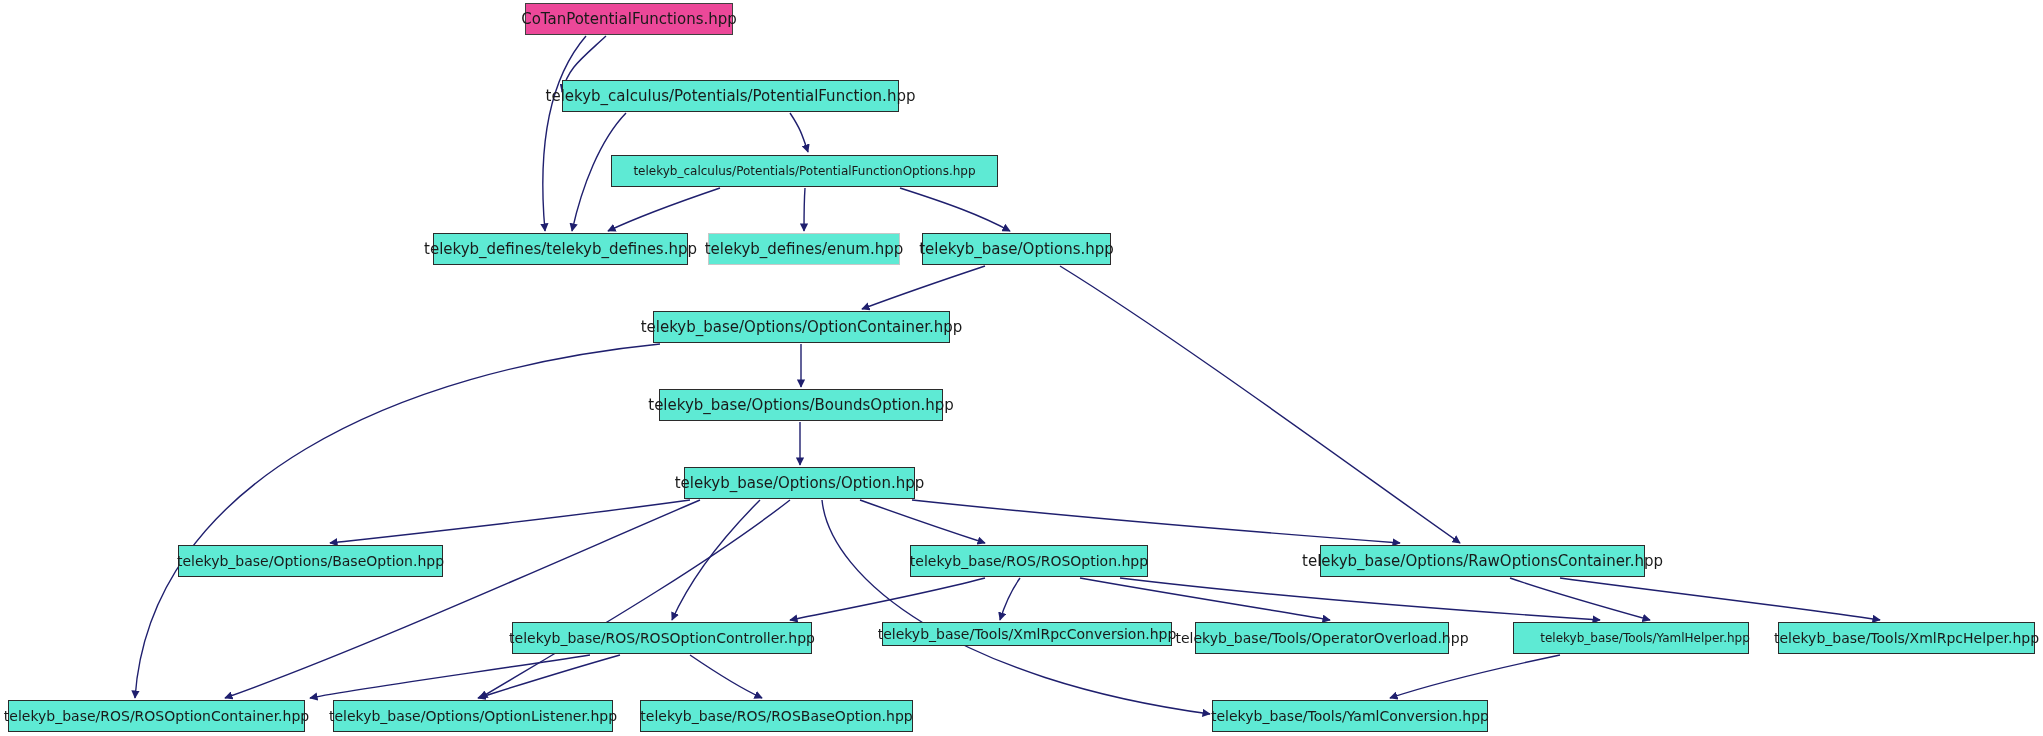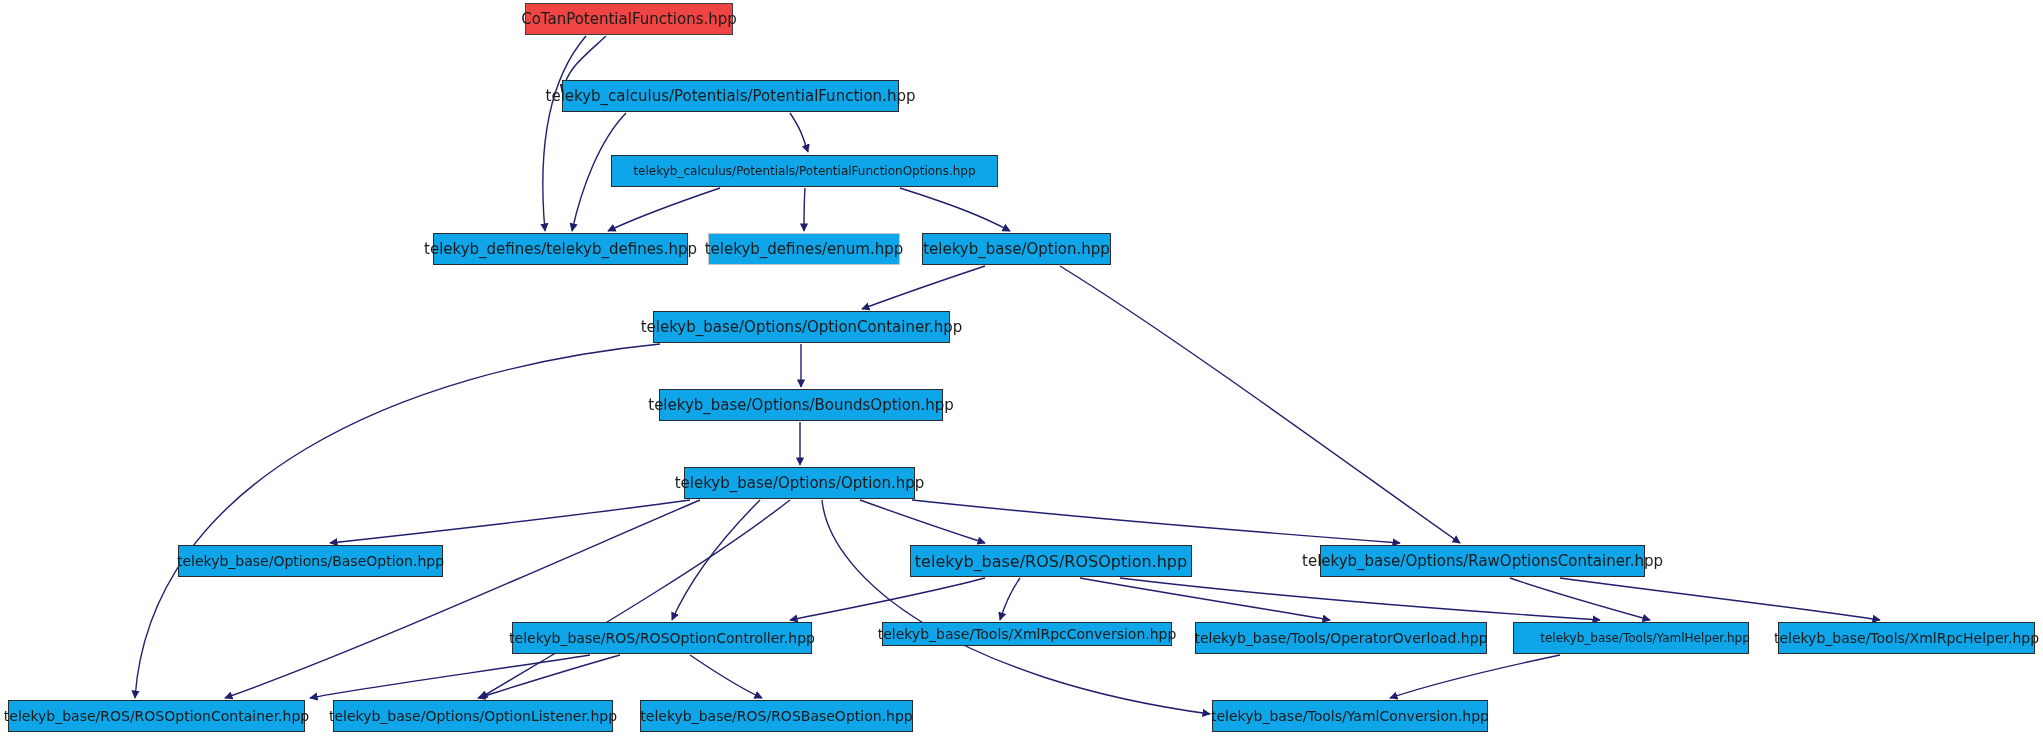--- a/index.html
+++ b/index.html
@@ -7,28 +7,28 @@
     width:2043px;height:736px;
     font-family:"DejaVu Sans", sans-serif;
     overflow:hidden;
   }
   #graph-root{position:relative;width:2043px;height:736px;background:#ffffff;}
   svg#edges{position:absolute;left:0;top:0;width:2043px;height:736px;}
   .node{
     position:absolute;
     box-sizing:border-box;
     display:flex;align-items:center;justify-content:center;
-    background:#0ea5e9;
+    background:#5eead4;
     border:1px solid #2b2b2b;
     color:#1a1a1a;
     white-space:nowrap;
     font-family:"DejaVu Sans", sans-serif;
   }
   .node .label{pointer-events:none;}
-  .node.root{background:#ef4444;border-color:#404040;}
+  .node.root{background:#ec4899;border-color:#404040;}
   .node.muted{border-color:#c8c8c8;color:#1a1a1a;}
 </style>
 </head>
 <body>
 
 <div id="graph-root">
   <svg id="edges" viewBox="0 0 2043 736" preserveAspectRatio="none">
     <defs>
       <marker id="arrow" viewBox="0 0 10 10" refX="9" refY="5" markerWidth="6" markerHeight="6" orient="auto-start-reverse">
         <path d="M 0 0 L 10 5 L 0 10 z" fill="#1f1f6e"></path>
@@ -76,47 +76,47 @@
       <div class="node" style="left: 611px; top: 155px; width: 387px; height: 32px; font-size: 12px;">
         <span class="label">telekyb_calculus/Potentials/PotentialFunctionOptions.hpp</span>
       </div>
       <div class="node" style="left: 433px; top: 233px; width: 255px; height: 32px; font-size: 15px;">
         <span class="label">telekyb_defines/telekyb_defines.hpp</span>
       </div>
       <div class="node muted" style="left: 708px; top: 233px; width: 192px; height: 32px; font-size: 15px; align-items: center;">
         <span class="label">telekyb_defines/enum.hpp</span>
       </div>
       <div class="node" style="left: 922px; top: 233px; width: 189px; height: 32px; font-size: 15px;">
-        <span class="label">telekyb_base/Option.hpp</span>
+        <span class="label">telekyb_base/Options.hpp</span>
       </div>
       <div class="node" style="left: 653px; top: 311px; width: 297px; height: 32px; font-size: 15px;">
         <span class="label">telekyb_base/Options/OptionContainer.hpp</span>
       </div>
       <div class="node" style="left: 659px; top: 389px; width: 284px; height: 32px; font-size: 15px;">
         <span class="label">telekyb_base/Options/BoundsOption.hpp</span>
       </div>
       <div class="node" style="left: 684px; top: 467px; width: 231px; height: 32px; font-size: 15px;">
         <span class="label">telekyb_base/Options/Option.hpp</span>
       </div>
       <div class="node" style="left: 178px; top: 545px; width: 265px; height: 32px; font-size: 14px;">
         <span class="label">telekyb_base/Options/BaseOption.hpp</span>
       </div>
-      <div class="node" style="left: 910px; top: 545px; width: 282px; height: 32px; font-size: 16px;">
+      <div class="node" style="left: 910px; top: 545px; width: 238px; height: 32px; font-size: 14px;">
         <span class="label">telekyb_base/ROS/ROSOption.hpp</span>
       </div>
       <div class="node" style="left: 1320px; top: 545px; width: 325px; height: 32px; font-size: 15px;">
         <span class="label">telekyb_base/Options/RawOptionsContainer.hpp</span>
       </div>
       <div class="node" style="left: 512px; top: 622px; width: 300px; height: 32px; font-size: 14px;">
         <span class="label">telekyb_base/ROS/ROSOptionController.hpp</span>
       </div>
       <div class="node" style="left: 882px; top: 622px; width: 290px; height: 24px; font-size: 14px;">
         <span class="label">telekyb_base/Tools/XmlRpcConversion.hpp</span>
       </div>
-      <div class="node" style="left: 1195px; top: 622px; width: 292px; height: 32px; font-size: 14px;">
+      <div class="node" style="left: 1195px; top: 622px; width: 254px; height: 32px; font-size: 14px;">
         <span class="label">telekyb_base/Tools/OperatorOverload.hpp</span>
       </div>
       <div class="node" style="left: 1513px; top: 622px; width: 236px; height: 32px; font-size: 12px; padding-left: 28px;">
         <span class="label">telekyb_base/Tools/YamlHelper.hpp</span>
       </div>
       <div class="node" style="left: 1778px; top: 622px; width: 257px; height: 32px; font-size: 14px;">
         <span class="label">telekyb_base/Tools/XmlRpcHelper.hpp</span>
       </div>
       <div class="node" style="left: 8px; top: 700px; width: 297px; height: 32px; font-size: 14px;">
         <span class="label">telekyb_base/ROS/ROSOptionContainer.hpp</span>

